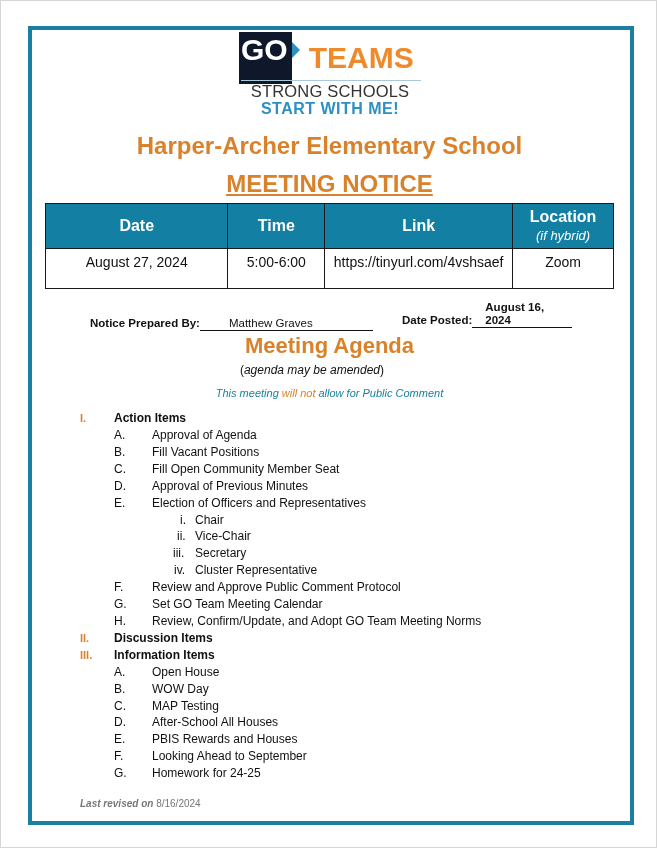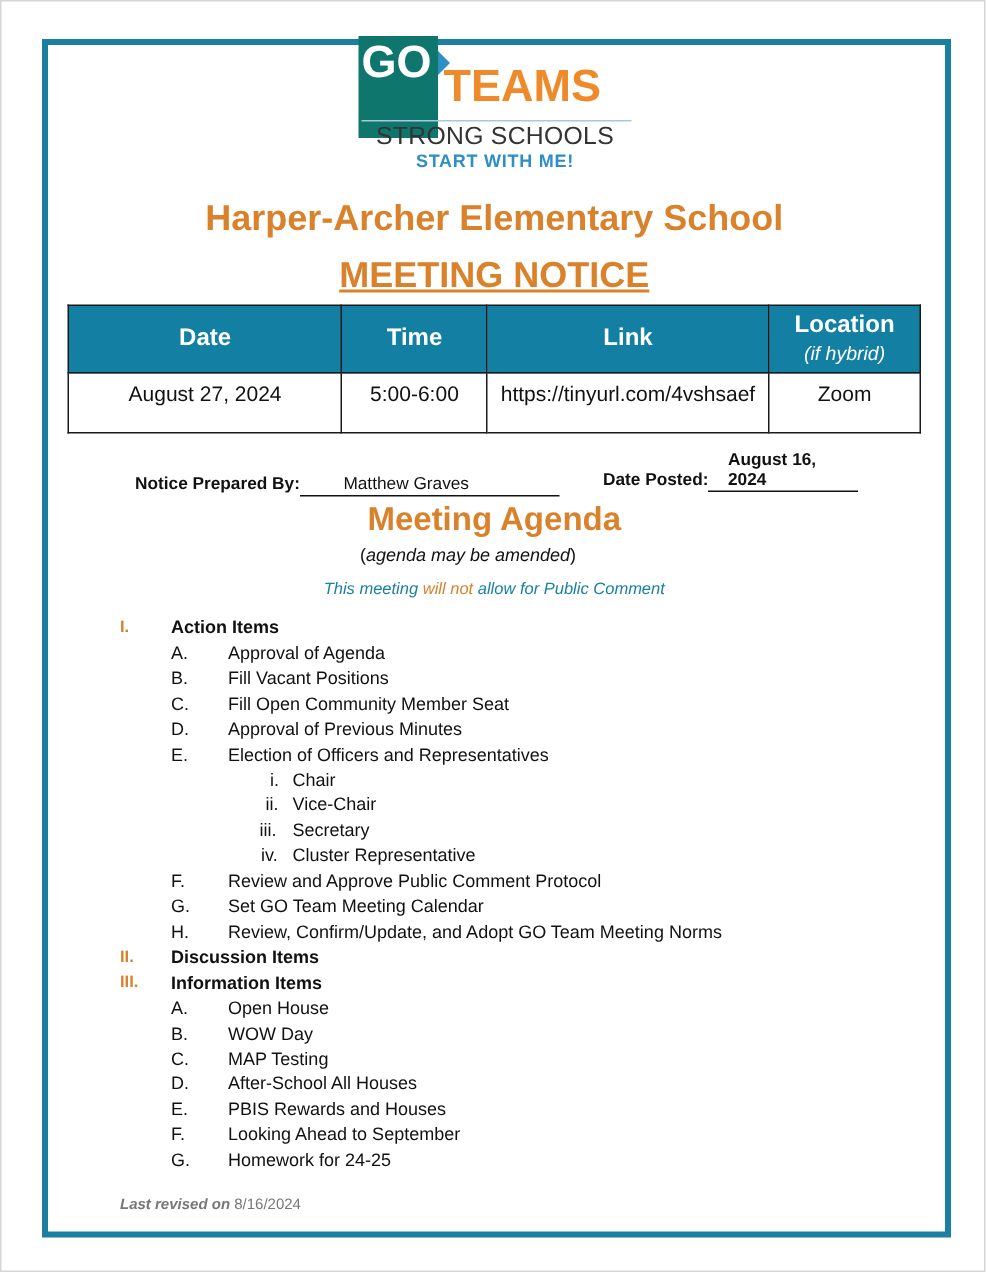--- a/index.html
+++ b/index.html
@@ -8,31 +8,31 @@
     font-family: "Liberation Sans", "DejaVu Sans", sans-serif; color: #111;
     border: 1px solid #d6d6d6; box-sizing: border-box;
   }
   .frame {
     position: absolute; left: 27px; top: 25px; width: 598px; height: 791px;
     border: 4px solid #1a7fa0; box-sizing: content-box;
   }
   .logo { position: absolute; left: 238px; top: 38px; width: 182px; height: 80px; }
   .logo .row1 { position: absolute; left: 0; top: 0; height: 38px; display: flex; align-items: center; }
   .logo .go-box {
-    background: #0f766e; color: #fff; font-weight: bold; font-size: 30px; letter-spacing: 0px;
-    height: 52px; line-height: 36px; padding: 0 4px 16px 2px; position: relative;
+    background: #0f172a; color: #fff; font-weight: bold; font-size: 30px; letter-spacing: 0px;
+    height: 52px; line-height: 36px; padding: 0 4px 0 2px; position: relative;
   }
   .logo .go-box:after {
     content: ""; position: absolute; right: -8px; top: 10px; width: 0; height: 0;
     border-top: 8px solid transparent; border-bottom: 8px solid transparent; border-left: 8px solid #2e8fc5;
   }
-  .logo .teams { color: #ef8a2b; font-weight: bold; font-size: 30px; margin-left: 4px; line-height: 36px; }
+  .logo .teams { color: #ef8a2b; font-weight: bold; font-size: 30px; margin-left: 17px; line-height: 36px; }
   .logo .rule { position: absolute; left: 2px; top: 41px; width: 180px; height: 1px; background: #a8c8dc; }
   .logo .row2 { position: absolute; left: 0; top: 43px; width: 182px; text-align: center; font-size: 16.5px; color: #333; letter-spacing: 0.2px; }
-  .logo .row3 { position: absolute; left: 0; top: 61px; width: 182px; text-align: center; font-size: 12px; color: #2e8fc5; font-weight: bold; letter-spacing: 0.5px; }
+  .logo .row3 { position: absolute; left: 0; top: 61px; width: 182px; text-align: center; font-size: 16px; color: #2e8fc5; font-weight: bold; letter-spacing: 0.5px; }
   .school {
     position: absolute; left: 0; top: 131px; width: 657px; text-align: center;
     font-size: 24px; font-weight: bold; color: #d9822b;
   }
   .notice {
     position: absolute; left: 0; top: 169px; width: 657px; text-align: center;
     font-size: 24px; font-weight: bold; color: #d9822b; text-decoration: underline;
   }
   table.meet {
     position: absolute; left: 44px; top: 202px; width: 569px; border-collapse: collapse;

